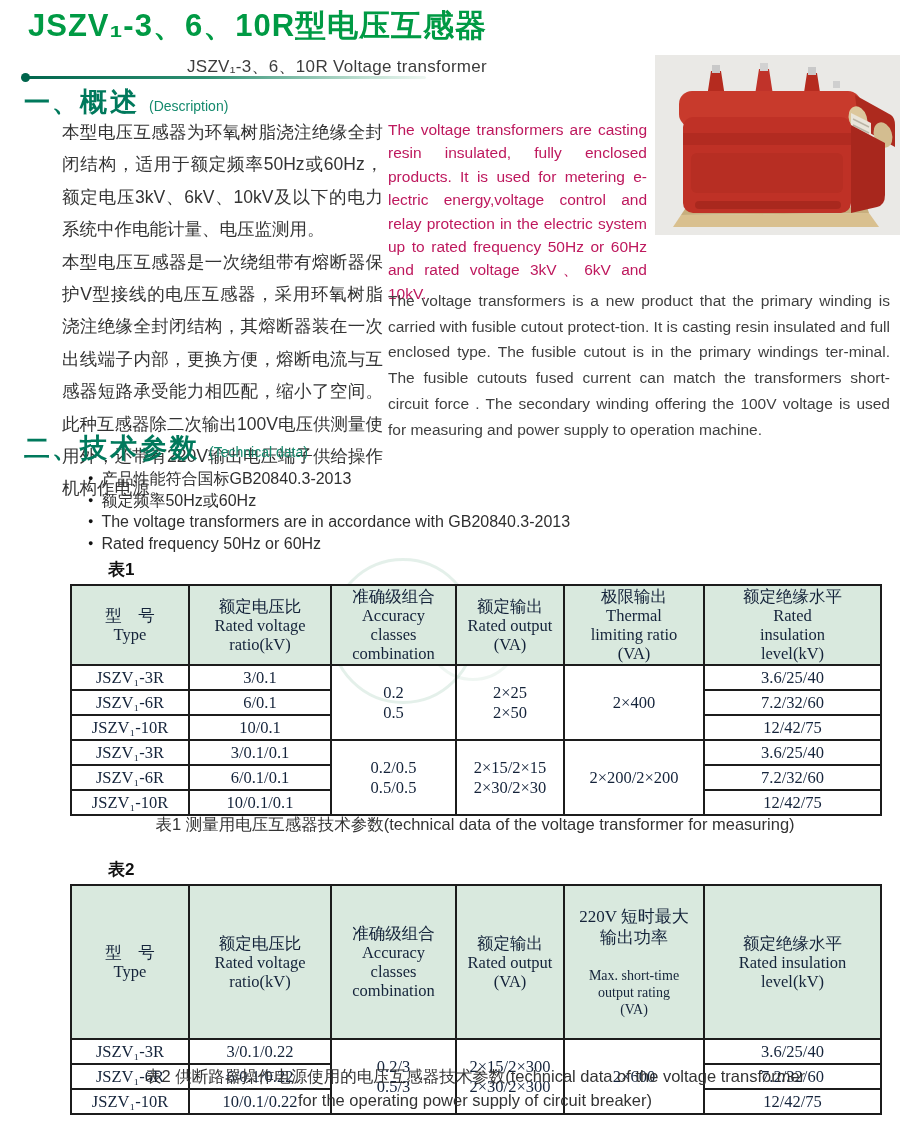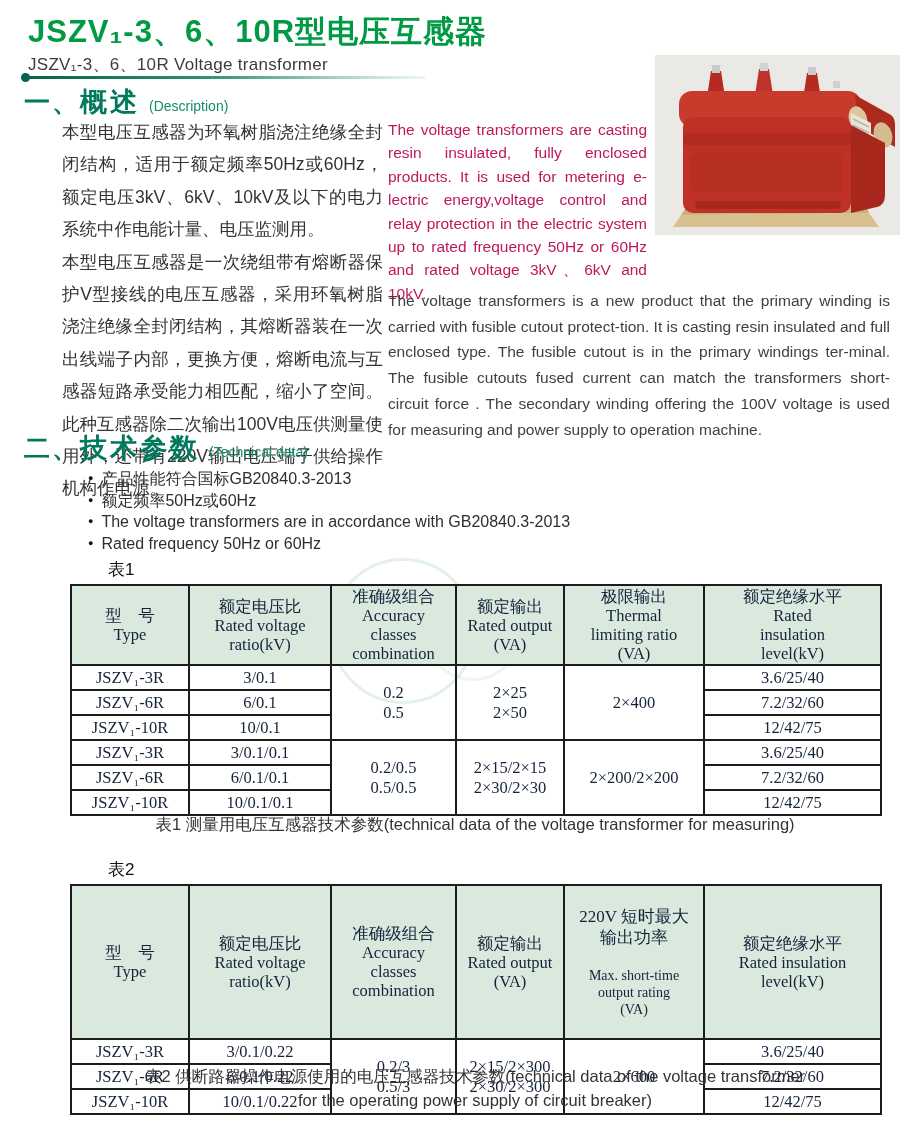--- a/index.html
+++ b/index.html
@@ -1,22 +1,22 @@
 <!DOCTYPE html>
 <html><head>
 <meta charset="utf-8">
 <style>
   html,body{margin:0;padding:0;background:#ffffff;}
   .page{position:relative;width:900px;height:1134px;background:#fff;overflow:hidden;
         font-family:"Liberation Sans","DejaVu Sans",sans-serif;}
 
   
-  .title-block{position:absolute;left:28px;top:14px;}
+  .title-block{position:absolute;left:28px;top:8px;text-align:right;}
   .main-title{font-size:31px;font-weight:bold;color:#009a44;letter-spacing:1px;line-height:36px;}
-  .sub-title{font-size:17px;color:#3c3c3c;margin-top:3px;letter-spacing:0.3px;}
+  .sub-title{font-size:17px;color:#3c3c3c;margin-top:11px;letter-spacing:0.3px;}
   .divider{position:absolute;left:22px;top:76px;width:404px;height:3px;border-radius:2px;
            background:linear-gradient(to right,#00654c 0%,#2e8f72 45%,#bfe0d2 85%,#eef7f2 100%);}
   .divider::before{content:"";position:absolute;left:-1px;top:-3px;width:9px;height:9px;
            border-radius:50%;background:#00654c;}
 
   
   .sec-heading{position:absolute;display:flex;align-items:baseline;}
   .sec-num{font-size:26px;font-weight:bold;color:#00795c;letter-spacing:2px;}
   .sec-title{font-size:27px;font-weight:bold;color:#00795c;letter-spacing:3px;}
   .sec-en{font-size:14px;color:#158a6d;margin-left:9px;}
@@ -31,21 +31,21 @@
           color:#3f3f3f;text-align:justify;margin-top:11px;}
 
   .product-photo{position:absolute;left:655px;top:55px;width:245px;height:180px;background:#eae9e6;}
 
   
   .bullet-list{position:absolute;left:88px;top:468px;}
   .bullet-item{font-size:16px;line-height:21.6px;color:#2f2f2f;display:flex;align-items:center;}
   .bullet-item::before{content:"●";font-size:9px;margin-right:8px;color:#111;}
 
   
-  .tbl-label{position:absolute;font-size:17px;font-weight:normal;color:#111;}
+  .tbl-label{position:absolute;font-size:17px;font-weight:bold;color:#111;}
   .tbl-wrap{position:absolute;left:70px;width:810px;}
   table{border-collapse:collapse;width:810px;table-layout:fixed;}
   th,td{border:2px solid #1c1c1c;text-align:center;vertical-align:middle;
         font-family:"Liberation Serif","DejaVu Serif",serif;color:#14233a;
         white-space:pre-line;padding:1px 2px;}
   th{background:#d9e9de;font-weight:normal;font-size:16.5px;line-height:19px;}
   td{font-size:16.5px;height:21px;line-height:20px;}
   .t1 th{height:72px;}
   .t2 th{height:92px;}
   .hdr-cn{font-size:17px;line-height:21px;}

